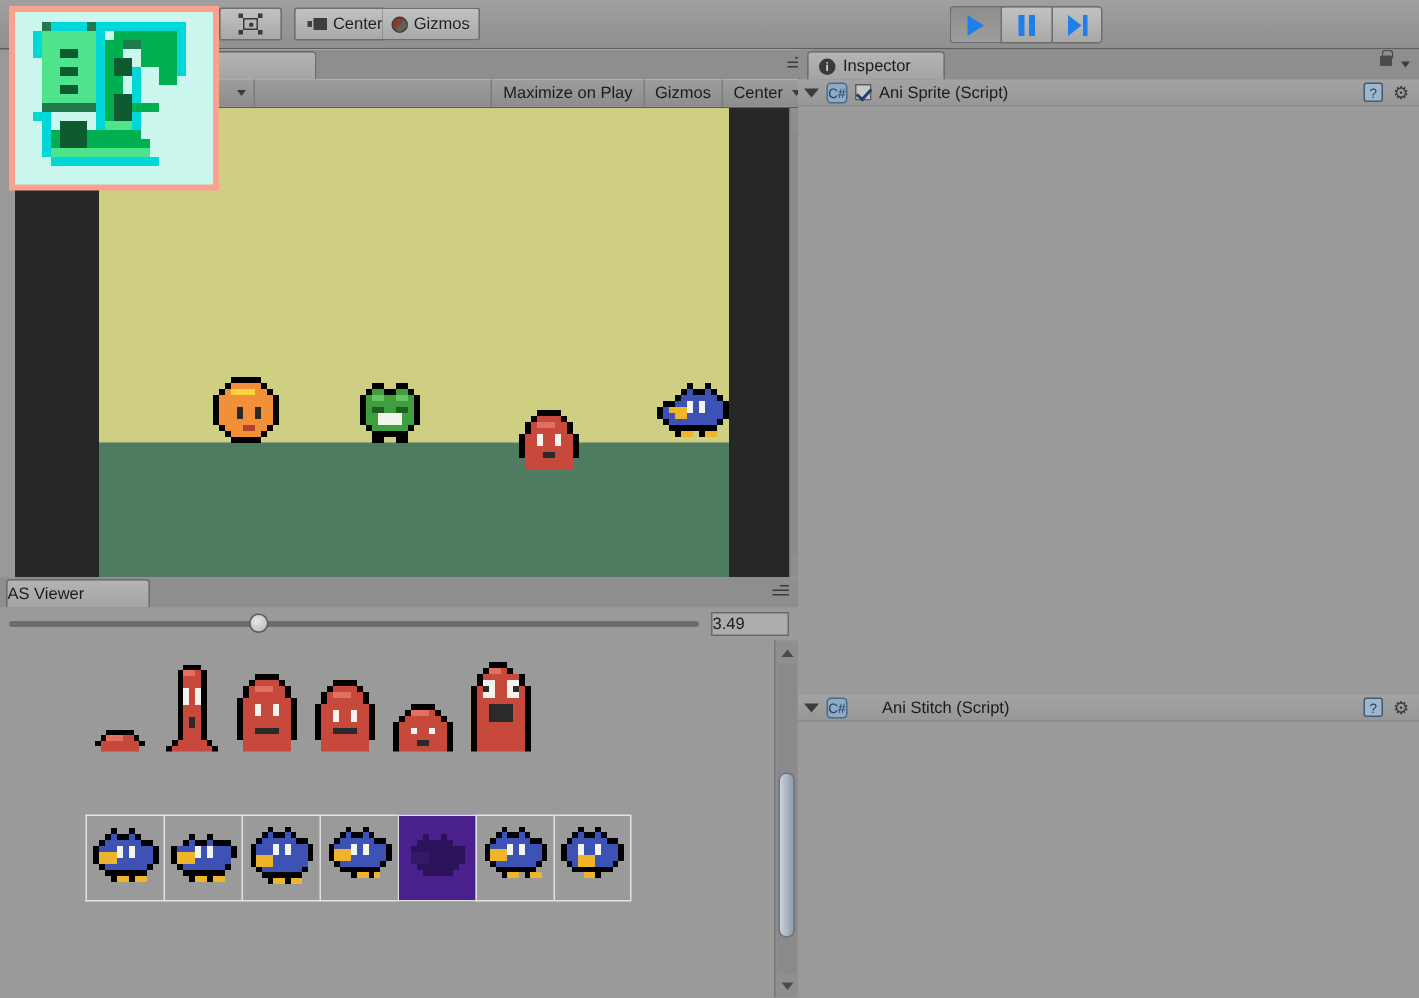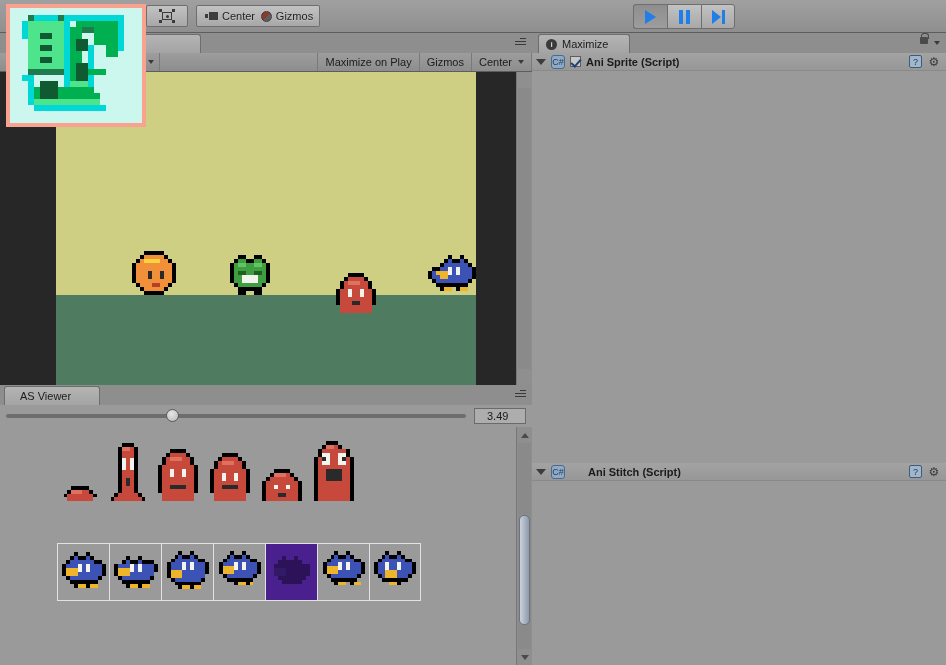--- a/index.html
+++ b/index.html
@@ -50,21 +50,21 @@
   #play-group .u-btn:first-child { border-top-left-radius:3px; border-bottom-left-radius:3px; }
   #play-group .u-btn:last-child { border-right:1px solid #6e6e6e; border-top-right-radius:3px; border-bottom-right-radius:3px; }
   .tri-right { width:0;height:0;border-left:11px solid #1f7ee8;border-top:7px solid transparent;border-bottom:7px solid transparent; }
   .pause-ico { display:flex; gap:3px; }
   .pause-ico span { width:4px; height:14px; background:#1f7ee8; display:block; }
   .step-ico { display:flex; align-items:center; gap:1px; }
   .step-ico .t { width:0;height:0;border-left:9px solid #1f7ee8;border-top:7px solid transparent;border-bottom:7px solid transparent; }
   .step-ico .b { width:3px;height:14px;background:#1f7ee8; }
 
   
-  #game-panel { position:absolute; left:0; top:33px; width:532px; height:352px; background:#ffffff; }
+  #game-panel { position:absolute; left:10px; top:33px; width:532px; height:352px; background:#ffffff; }
   #game-tabrow { position:absolute; left:0; top:0; width:532px; height:20px; background:#8e8e8e; }
   #game-tab {
     position:absolute; left:6px; top:1px; width:195px; height:19px;
     background:linear-gradient(#b4b4b4,#a4a4a4);
     border:1px solid #6d6d6d; border-bottom:none;
     border-top-left-radius:3px; border-top-right-radius:3px;
     display:flex; align-items:center; padding-left:10px; font-size:11px;
   }
   #game-tab-menu { position:absolute; right:6px; top:5px; }
   .hamburger { display:flex; flex-direction:column; gap:2px; }
@@ -88,29 +88,29 @@
 
   #game-vscroll { position:absolute; right:0; top:39px; width:16px; height:313px; background:#8f8f8f; border-left:1px solid #777; }
 
   
   #asv-panel { position:absolute; left:0; top:385px; width:532px; height:280px; background:#9a9a9a; }
   #asv-tabrow { position:absolute; left:0; top:0; width:532px; height:20px; background:#8e8e8e; }
   #asv-tab {
     position:absolute; left:4px; top:1px; width:96px; height:19px;
     background:linear-gradient(#b4b4b4,#a4a4a4); border:1px solid #6d6d6d; border-bottom:none;
     border-top-left-radius:3px; border-top-right-radius:3px;
-    display:flex; align-items:center; padding-left:15px; font-size:11px;
+    display:flex; align-items:center; padding-left:0; font-size:11px;
   }
   #asv-tab-menu { position:absolute; right:6px; top:5px; }
   #asv-sliderrow { position:absolute; left:0; top:20px; width:532px; height:22px; background:#9a9a9a; }
   #asv-slider { position:absolute; left:6px; top:9px; width:460px; height:4px; background:#6d6d6d; border-radius:2px; }
   #asv-knob { position:absolute; left:160px; top:-5px; width:13px; height:13px; border-radius:50%;
     background:radial-gradient(circle at 40% 35%, #e7e7e7, #b4b4b4); border:1px solid #5a5a5a; }
   #asv-value { position:absolute; left:474px; top:3px; width:52px; height:16px; background:#adadad; border:1px solid #6a6a6a;
-               display:flex; align-items:center; padding-left:12px; font-size:11px; }
+               display:flex; align-items:center; padding-left:0; font-size:11px; }
   #asv-body { position:absolute; left:0; top:42px; width:516px; height:238px; background:#9a9a9a; overflow:hidden; }
   #asv-vscroll { position:absolute; right:0; top:42px; width:16px; height:238px; background:#8f8f8f; border-left:1px solid #777; }
   .sb-track { position:absolute; left:1px; right:1px; top:16px; bottom:16px; background:#8a8a8a; }
   .sb-thumb { position:absolute; left:2px; width:11px; border-radius:5px;
               background:linear-gradient(90deg,#c9d2dd,#8e9aa8); border:1px solid #6b7480; }
   .sb-arrow { position:absolute; left:0; width:16px; height:14px; display:flex; align-items:center; justify-content:center; }
   .sb-arrow .up { width:0;height:0;border-left:4px solid transparent;border-right:4px solid transparent;border-bottom:5px solid #4a4a4a; }
   .sb-arrow .dn { width:0;height:0;border-left:4px solid transparent;border-right:4px solid transparent;border-top:5px solid #4a4a4a; }
 
   .blobrow { position:absolute; left:58px; top:14px; display:flex; align-items:flex-end; gap:0px; }
@@ -138,21 +138,21 @@
 
   #insp-body { position:absolute; left:0; top:20px; width:414px; height:612px; background:#9a9a9a; overflow:hidden; }
 
   .comp-header { height:18px; display:flex; align-items:center; gap:5px; padding-left:4px;
                  background:linear-gradient(#a3a3a3,#979797); border-bottom:1px solid #8a8a8a; position:relative; }
   .foldout { width:0;height:0;border-left:5px solid transparent;border-right:5px solid transparent;border-top:6px solid #3c3c3c; }
   .cs-ico { width:14px;height:14px;border-radius:3px;background:#8fa9c6;border:1px solid #4a6a8a;
             color:#20405f;font-size:9px;display:flex;align-items:center;justify-content:center; }
   .chk { width:11px;height:11px;background:#c8c8c8;border:1px solid #5e5e5e;position:relative; }
   .chk.on:after { content:'';position:absolute;left:2px;top:0px;width:4px;height:8px;border:solid #1f3f77;border-width:0 2px 2px 0;transform:rotate(42deg); }
-  .comp-title { font-weight:bold; font-size:11px; }
+  .comp-title { font-weight:normal; font-size:11px; }
   .help-ico { position:absolute; right:24px; top:2px; width:13px;height:13px;border:1px solid #405a78;border-radius:2px;
               background:#9fb6cd;color:#23405e;font-size:9px;display:flex;align-items:center;justify-content:center; }
   .gear-ico { position:absolute; right:5px; top:2px; width:14px;height:14px;color:#3a3a3a;font-size:12px;
               display:flex;align-items:center;justify-content:center; }
 </style>
 </head>
 <body>
 
 <div id="root">
 
@@ -777,21 +777,21 @@
       <div class="sb-arrow" style="bottom:1px;">
           <span class="dn"></span>
         </div>
     </div>
   </div>
 
   <div id="inspector">
     <div id="insp-tabrow">
       <div id="insp-tab">
         <span class="info-ico">i</span>
-        <span>Maximize</span>
+        <span>Inspector</span>
       </div>
       <div id="insp-lock" class="lock-ico"></div>
       <div id="insp-lockcaret" class="caret-dn"></div>
     </div>
 
     <div id="insp-body">
 
       <div class="comp-header">
         <span class="foldout"></span>
         <span class="cs-ico">C#</span>

